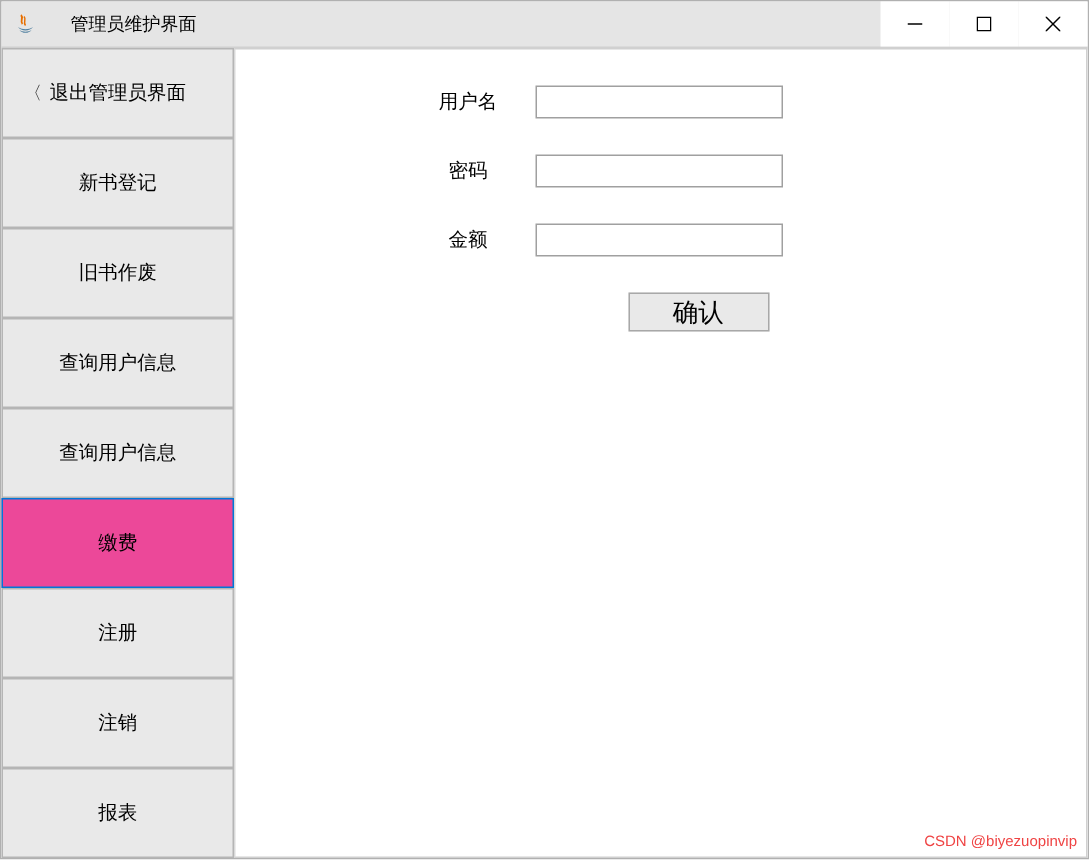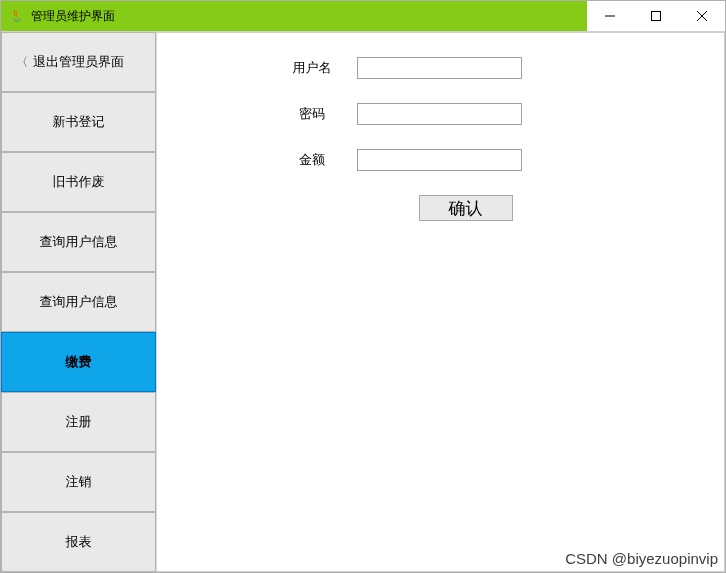--- a/index.html
+++ b/index.html
@@ -14,25 +14,26 @@
     .window {
       width: 726px;
       height: 573px;
       border: 1px solid #b0b0b0;
       background: #fff;
       display: flex;
       flex-direction: column;
     }
     .titlebar {
       height: 31px;
-      background: #84cc16;
+      background: #e5e5e5;
       border-bottom: 1px solid #d0d0d0;
       display: flex;
       align-items: center;
       padding-left: 8px;
+      gap: 16px;
     }
     .titlebar-icon {
       width: 16px; height: 16px;
       margin-right: 6px;
       display: flex; align-items: center; justify-content: center;
     }
     .titlebar-title { font-size: 12px; color: #000; flex: 1; }
     .titlebar-controls { display: flex; height: 100%; }
     .tb-btn {
       width: 46px; height: 30px;
@@ -66,23 +67,22 @@
       cursor: pointer;
       position: relative;
     }
     .side-btn .chev {
       position: absolute;
       left: 14px;
       font-size: 12px;
       color: #333;
     }
     .side-btn.selected {
-      background: #0ea5e9;
+      background: #ec4899;
       border: 1px solid #0078d7;
-      font-weight: bold;
     }
     .main {
       flex: 1;
       background: #fff;
       border: 1px solid #d0d0d0;
       border-left: 1px solid #d9d9d9;
       padding-top: 24px;
       position: relative;
     }
     .form-row {
@@ -116,22 +116,22 @@
       height: 26px;
       background: #e9e9e9;
       border: 1px solid #a8a8a8;
       font-size: 17px;
       cursor: pointer;
     }
     .watermark {
       position: absolute;
       right: 8px;
       bottom: 6px;
-      font-size: 15px;
-      color: #404040;
+      font-size: 10px;
+      color: #ef4444;
       font-family: Arial, sans-serif;
       pointer-events: none;
     }
   </style>
 </head>
 <body>
 
 <div class="window">
   <div class="titlebar">
     <span class="titlebar-icon">

